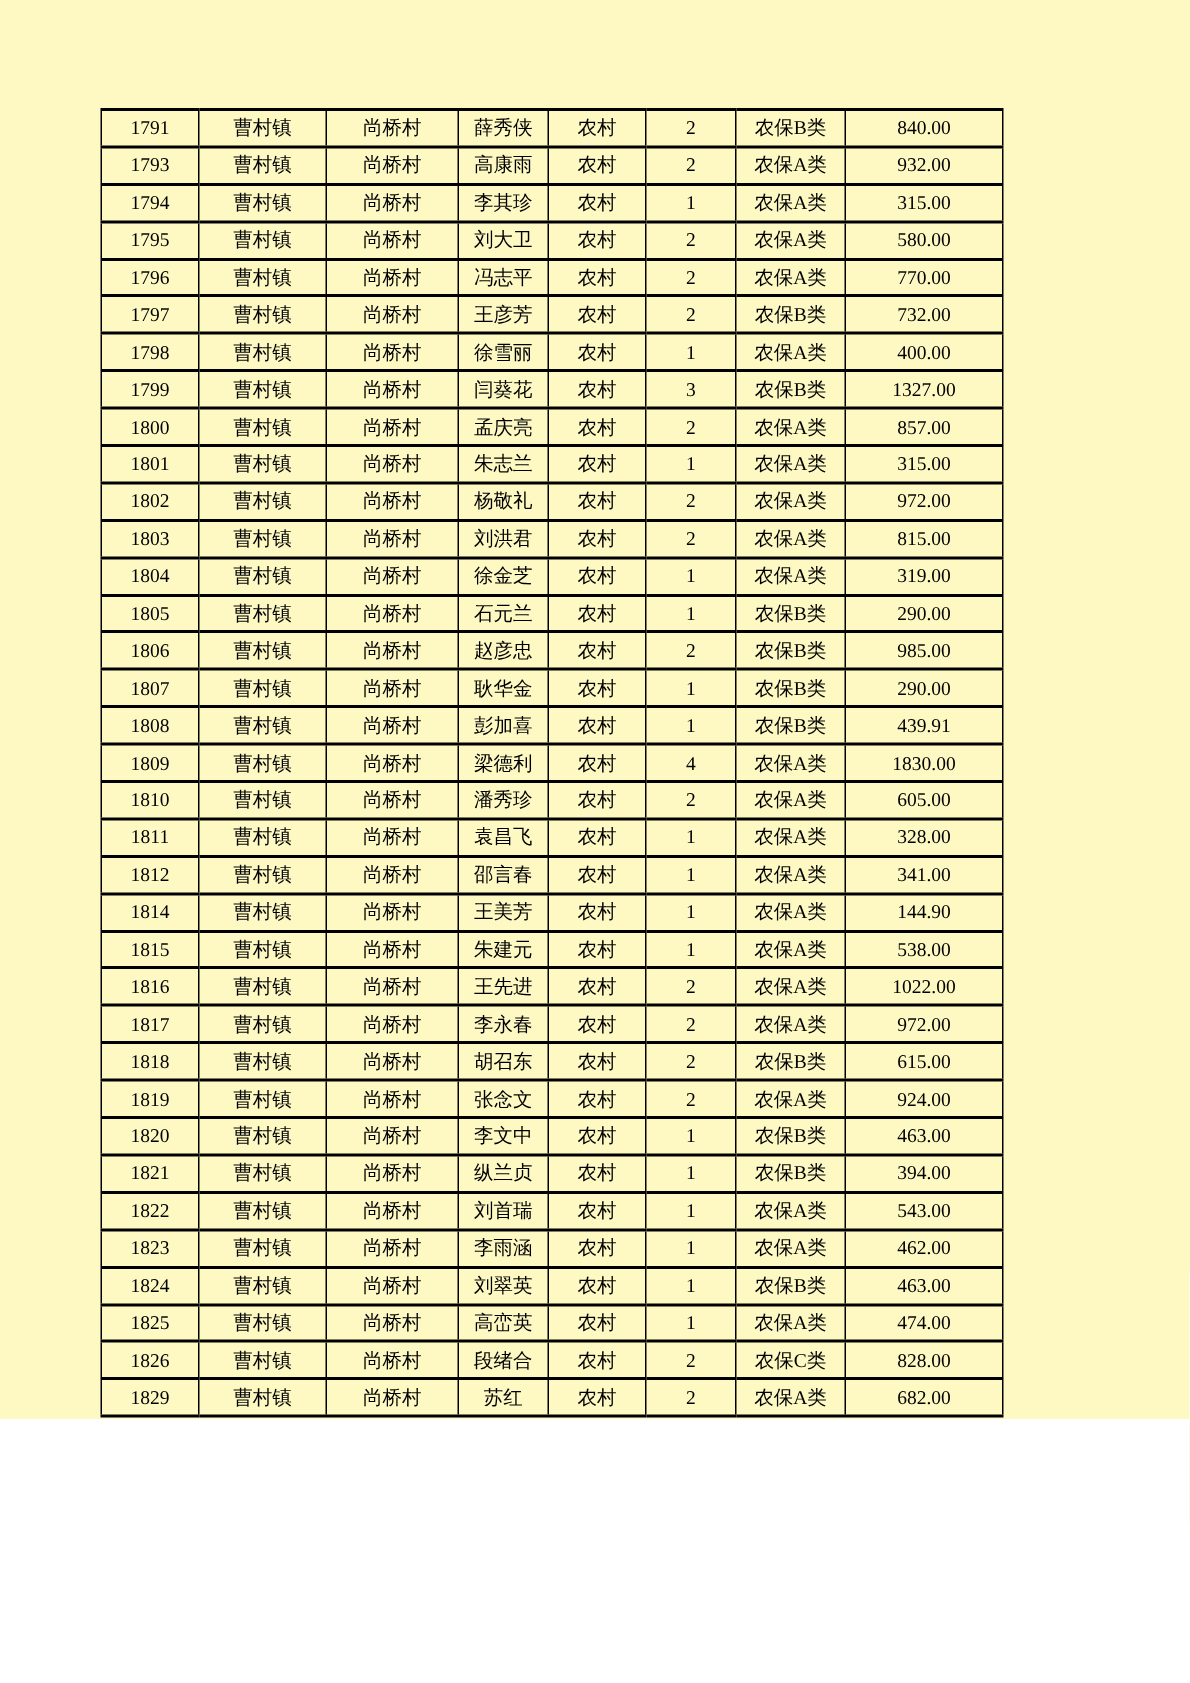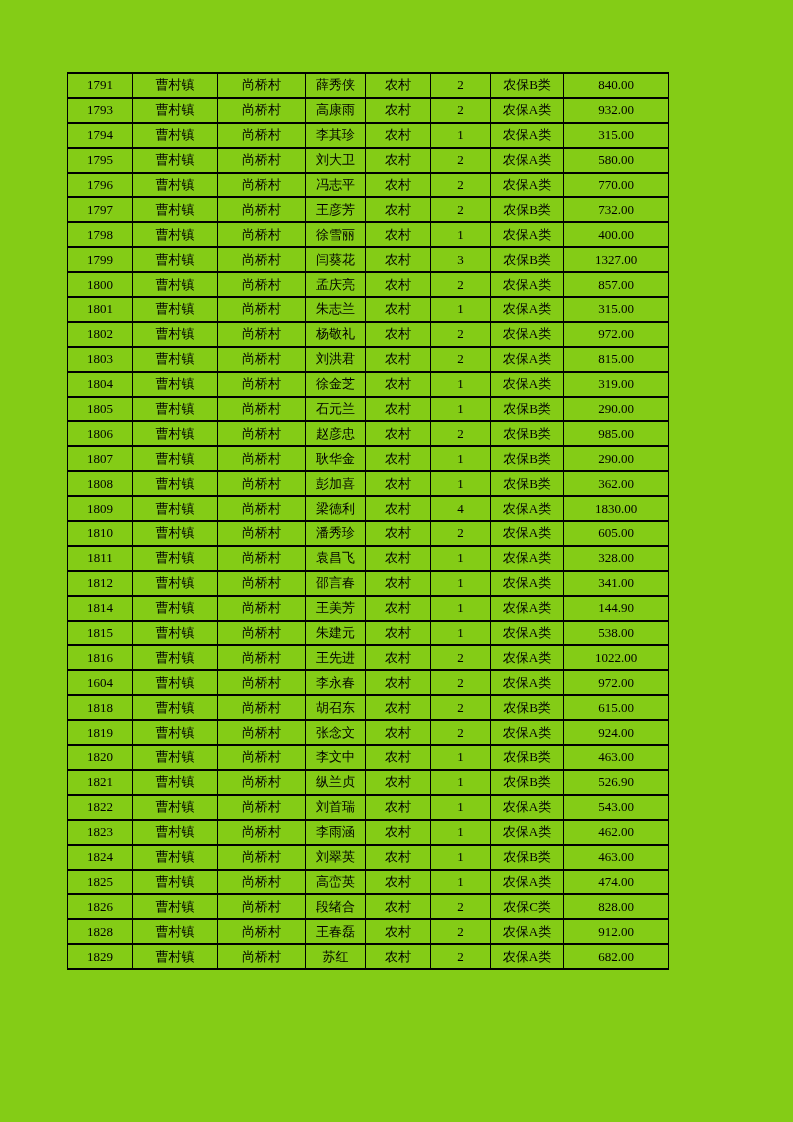--- a/index.html
+++ b/index.html
@@ -3,22 +3,22 @@
 <meta charset="utf-8">
 <style>
   html, body {
     margin: 0;
     padding: 0;
     background: #ffffff;
   }
   .page {
     position: relative;
     width: 793px;
-    height: 1122px;
-    background: #84cc16;
+    height: 946px;
+    background: #fef9c3;
     overflow: hidden;
     font-family: "Liberation Serif", "DejaVu Serif", serif;
   }
   table.data-table {
     position: absolute;
     left: 67px;
     top: 72px;
     width: 601px;
     border-collapse: collapse;
     table-layout: fixed;
@@ -215,21 +215,21 @@
     <td>290.00</td>
   </tr>
         <tr class="data-row">
     <td>1808</td>
     <td>曹村镇</td>
     <td>尚桥村</td>
     <td>彭加喜</td>
     <td>农村</td>
     <td>1</td>
     <td>农保B类</td>
-    <td>362.00</td>
+    <td>439.91</td>
   </tr>
         <tr class="data-row">
     <td>1809</td>
     <td>曹村镇</td>
     <td>尚桥村</td>
     <td>梁德利</td>
     <td>农村</td>
     <td>4</td>
     <td>农保A类</td>
     <td>1830.00</td>
@@ -288,21 +288,21 @@
     <td>1816</td>
     <td>曹村镇</td>
     <td>尚桥村</td>
     <td>王先进</td>
     <td>农村</td>
     <td>2</td>
     <td>农保A类</td>
     <td>1022.00</td>
   </tr>
         <tr class="data-row">
-    <td>1604</td>
+    <td>1817</td>
     <td>曹村镇</td>
     <td>尚桥村</td>
     <td>李永春</td>
     <td>农村</td>
     <td>2</td>
     <td>农保A类</td>
     <td>972.00</td>
   </tr>
         <tr class="data-row">
     <td>1818</td>
@@ -335,21 +335,21 @@
     <td>463.00</td>
   </tr>
         <tr class="data-row">
     <td>1821</td>
     <td>曹村镇</td>
     <td>尚桥村</td>
     <td>纵兰贞</td>
     <td>农村</td>
     <td>1</td>
     <td>农保B类</td>
-    <td>526.90</td>
+    <td>394.00</td>
   </tr>
         <tr class="data-row">
     <td>1822</td>
     <td>曹村镇</td>
     <td>尚桥村</td>
     <td>刘首瑞</td>
     <td>农村</td>
     <td>1</td>
     <td>农保A类</td>
     <td>543.00</td>
@@ -386,30 +386,20 @@
   </tr>
         <tr class="data-row">
     <td>1826</td>
     <td>曹村镇</td>
     <td>尚桥村</td>
     <td>段绪合</td>
     <td>农村</td>
     <td>2</td>
     <td>农保C类</td>
     <td>828.00</td>
-  </tr>
-        <tr class="data-row">
-    <td>1828</td>
-    <td>曹村镇</td>
-    <td>尚桥村</td>
-    <td>王春磊</td>
-    <td>农村</td>
-    <td>2</td>
-    <td>农保A类</td>
-    <td>912.00</td>
   </tr>
         <tr class="data-row">
     <td>1829</td>
     <td>曹村镇</td>
     <td>尚桥村</td>
     <td>苏红</td>
     <td>农村</td>
     <td>2</td>
     <td>农保A类</td>
     <td>682.00</td>

